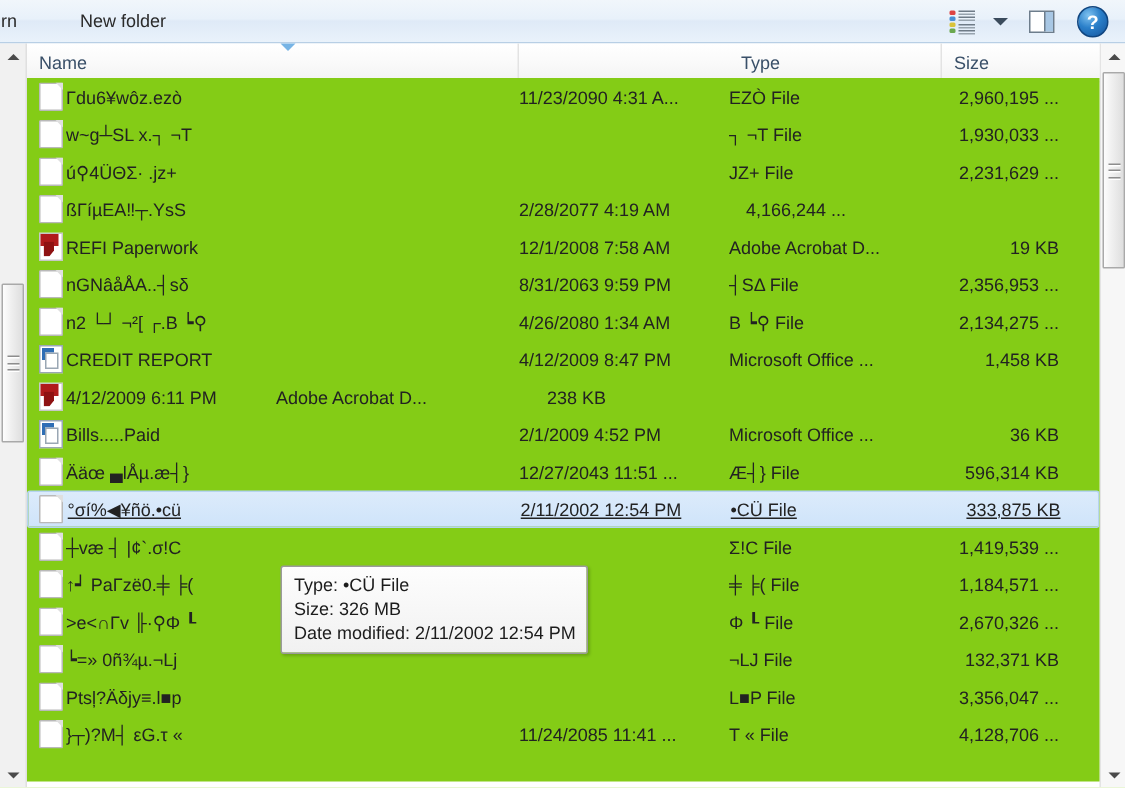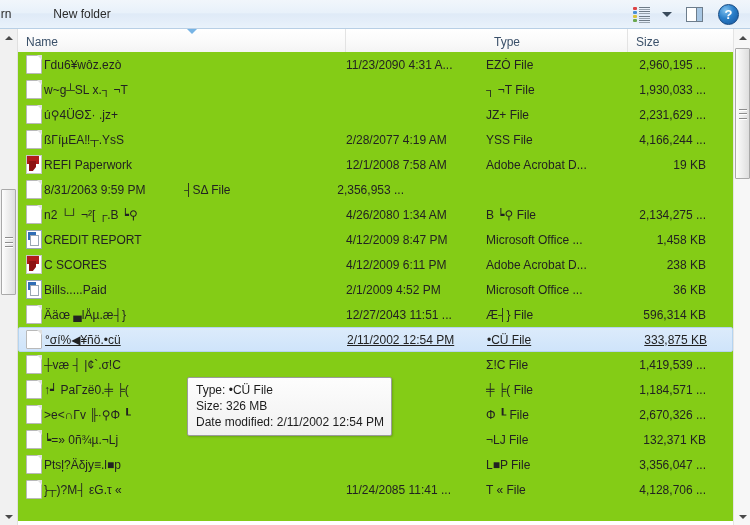--- a/index.html
+++ b/index.html
@@ -359,38 +359,38 @@
       <span class="cell c-type">JZ+ File</span>
       <span class="cell c-size">2,231,629 ...</span>
     </div>
 
     <div class="row">
       <span class="cell c-icon">
           <span class="ico ico-blank"></span>
         </span>
       <span class="cell c-name">ßΓíµEA‼┬.YsS</span>
       <span class="cell c-date">2/28/2077 4:19 AM</span>
-      <span class="cell c-type">YSS File</span>
       <span class="cell c-size">4,166,244 ...</span>
     </div>
 
     <div class="row">
       <span class="cell c-icon">
           <span class="ico ico-pdf"></span>
         </span>
       <span class="cell c-name">REFI Paperwork</span>
       <span class="cell c-date">12/1/2008 7:58 AM</span>
       <span class="cell c-type">Adobe Acrobat D...</span>
       <span class="cell c-size">19 KB</span>
     </div>
 
     <div class="row">
       <span class="cell c-icon">
           <span class="ico ico-blank"></span>
         </span>
+      <span class="cell c-name">nGNâåÅA..┤sδ</span>
       <span class="cell c-date">8/31/2063 9:59 PM</span>
       <span class="cell c-type">┤SΔ File</span>
       <span class="cell c-size">2,356,953 ...</span>
     </div>
 
     <div class="row">
       <span class="cell c-icon">
           <span class="ico ico-blank"></span>
         </span>
       <span class="cell c-name">n2 └┘ ¬²[ ┌.B ┕⚲</span>
@@ -406,21 +406,20 @@
       <span class="cell c-name">CREDIT REPORT</span>
       <span class="cell c-date">4/12/2009 8:47 PM</span>
       <span class="cell c-type">Microsoft Office ...</span>
       <span class="cell c-size">1,458 KB</span>
     </div>
 
     <div class="row">
       <span class="cell c-icon">
           <span class="ico ico-pdf"></span>
         </span>
-      <span class="cell c-name">C SCORES</span>
       <span class="cell c-date">4/12/2009 6:11 PM</span>
       <span class="cell c-type">Adobe Acrobat D...</span>
       <span class="cell c-size">238 KB</span>
     </div>
 
     <div class="row">
       <span class="cell c-icon">
           <span class="ico ico-xls"></span>
         </span>
       <span class="cell c-name">Bills.....Paid</span>

